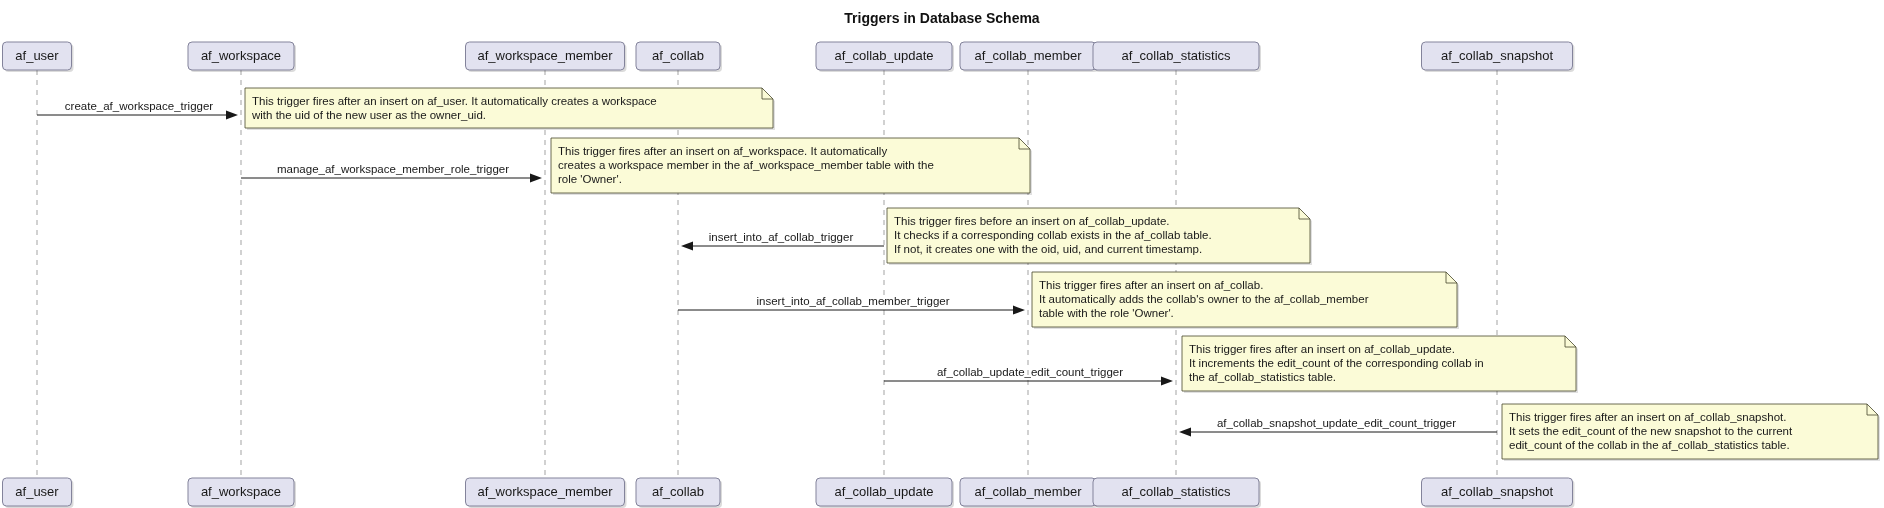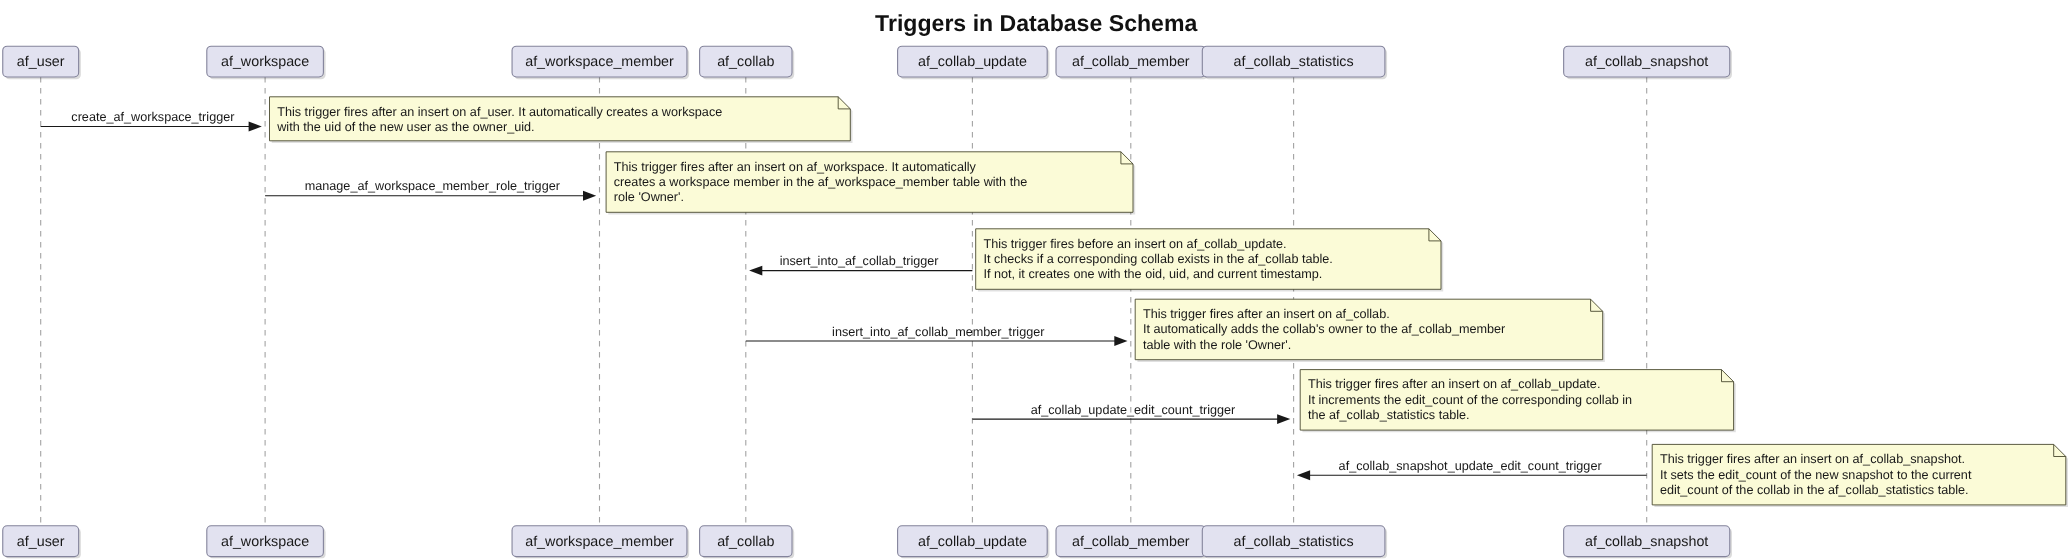--- a/index.html
+++ b/index.html
@@ -1,19 +1,19 @@
 <!DOCTYPE html>
 <html><head>
 <meta charset="utf-8">
 <style>
   html,body{margin:0;padding:0;background:#ffffff;}
   #stage{position:relative;width:1884px;height:508px;background:#ffffff;overflow:hidden;
          font-family:"Liberation Sans",sans-serif;}
   #diagram-title{position:absolute;left:0;right:0;top:10px;text-align:center;
-         font-size:21px;font-weight:bold;color:#111111;}
+         font-size:14px;font-weight:bold;color:#111111;}
   #diagram-svg{position:absolute;left:0;top:0;}
   #diagram-svg text{font-family:"Liberation Sans",sans-serif;}
 </style>
 </head>
 <body>
 
 <div id="stage">
   <div id="diagram-title">Triggers in Database Schema</div>
   <svg id="diagram-svg" width="1884" height="508" viewBox="0 0 1884 508">
       <line x1="37" y1="70" x2="37" y2="478" stroke="#A3A3A3" stroke-width="1" stroke-dasharray="5,5"></line>

